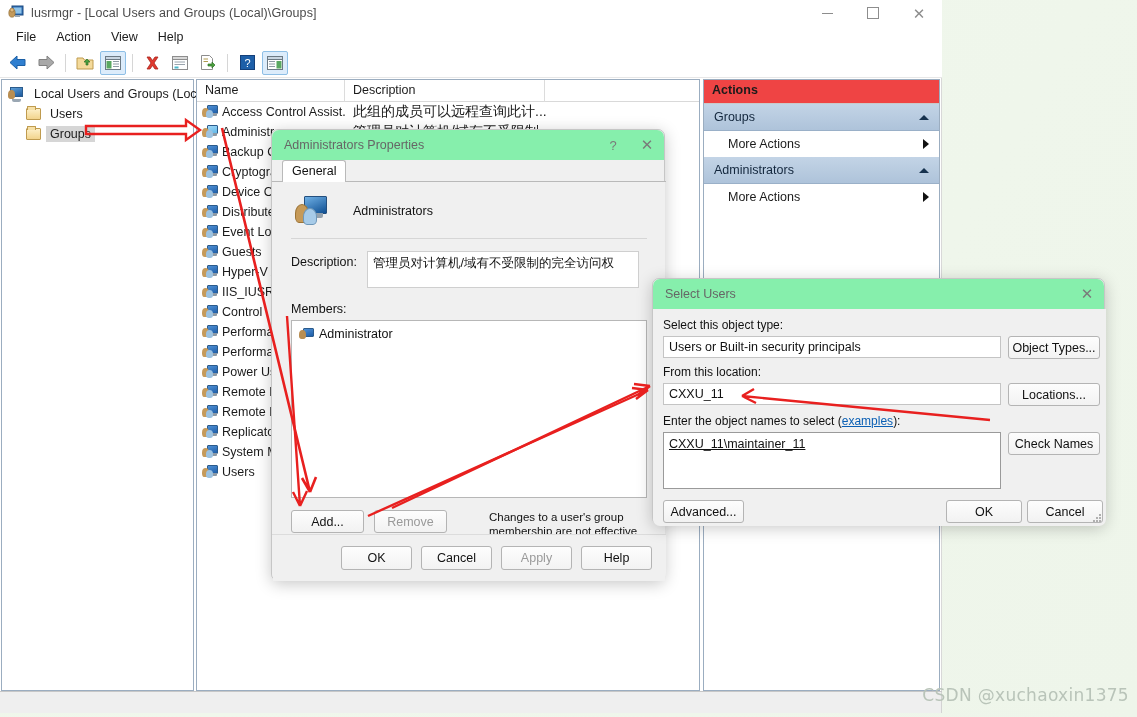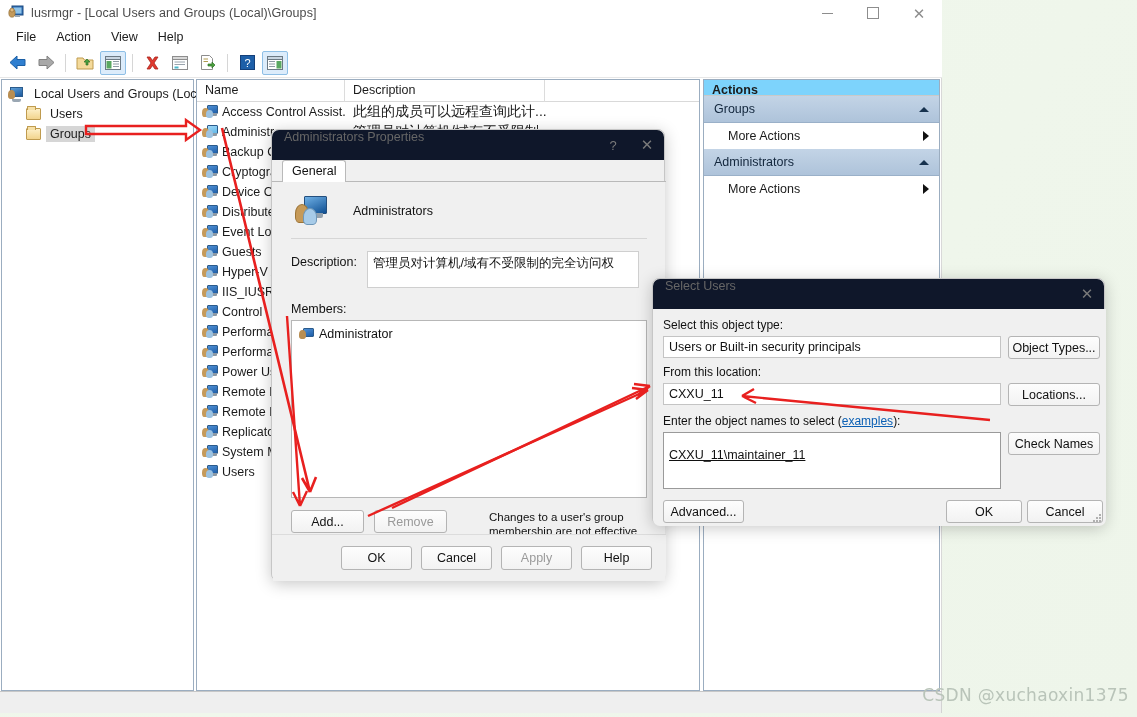--- a/index.html
+++ b/index.html
@@ -110,21 +110,21 @@
   .lr-desc {
     font-size: 14px; color: #1b1b1b; padding-left: 8px; overflow: hidden;
   }
   .list-row.selected .lr-name { color:#1b1b1b; }
 
   .actions-pane {
     position: absolute; left: 703px; top: 79px; width: 237px; height: 612px;
     background: #ffffff; border: 1px solid #9badc0;
   }
   .actions-title {
-    height: 16px; background: #7dd3fc; border-bottom: 1px solid #c9c9c9;
+    height: 24px; background: #ef4444; border-bottom: 1px solid #c9c9c9;
     font-size: 12.5px; font-weight: bold; color: #1b1b1b;
     padding: 3px 0 0 8px;
   }
   .act-group-header {
     height: 27px; display: flex; align-items: center; justify-content: space-between;
     background: linear-gradient(180deg,#c3d4e6 0%,#aec3da 100%);
     border-bottom: 1px solid #9ab0c8;
     font-size: 12.5px; color: #12263c; padding: 0 10px 0 10px;
   }
   .act-item {
@@ -196,23 +196,23 @@
     background:#b98e52; border-radius:50% 50% 35% 35%;
   }
 
   
   .dlg {
     position: absolute; background: #f0f0f0;
     border: 1px solid #c6c6c6; border-radius: 7px;
     box-shadow: 0 3px 16px rgba(0,0,0,.22);
   }
   .dlg-title {
-    height: 30px; display: flex; 
+    height: 30px; display: flex; align-items: center;
     padding-left: 12px; font-size: 12.5px; color: #666;
-    background: #0f172a; border-radius: 7px 7px 0 0;
+    background: #86efac; border-radius: 7px 7px 0 0;
   }
   .dlg-title .spacer { flex: 1; }
   .dlg-help, .dlg-x {
     width: 34px; height: 30px; display:flex;align-items:center;justify-content:center;
     color:#7a7a7a; font-size: 13px;
   }
   .dlg-x { font-size: 15px; font-weight: 300; }
 
   #props-dlg { left: 271px; top: 129px; width: 394px; height: 452px; }
   .tabstrip {
@@ -287,21 +287,21 @@
   
   #select-dlg { left: 652px; top: 278px; width: 453px; height: 247px; }
   .sel-body { position:absolute; left:0; top:30px; width:453px; height:217px; background:#f0f0f0; border-radius:0 0 7px 7px; }
   .sel-label { font-size:12px; color:#111; }
   .sel-input {
     background:#fff; border:1px solid #c4c4c4; height:22px;
     font-size:12.5px; color:#111; padding:6px 5px; display:flex; align-items:center;
   }
   .sel-area {
     background:#fff; border:1px solid #9a9a9a; height:57px;
-    font-size:12.5px; color:#111; padding:15px 5px;
+    font-size:12.5px; color:#111; padding:4px 5px;
   }
   .underline-link { color:#0a5fb4; text-decoration: underline; }
   .resize-grip {
     position:absolute; right:4px; bottom:3px; width:10px; height:10px;
   }
   .resize-grip i {
     position:absolute; width:2px;height:2px;background:#b0b0b0;
   }
 
   

